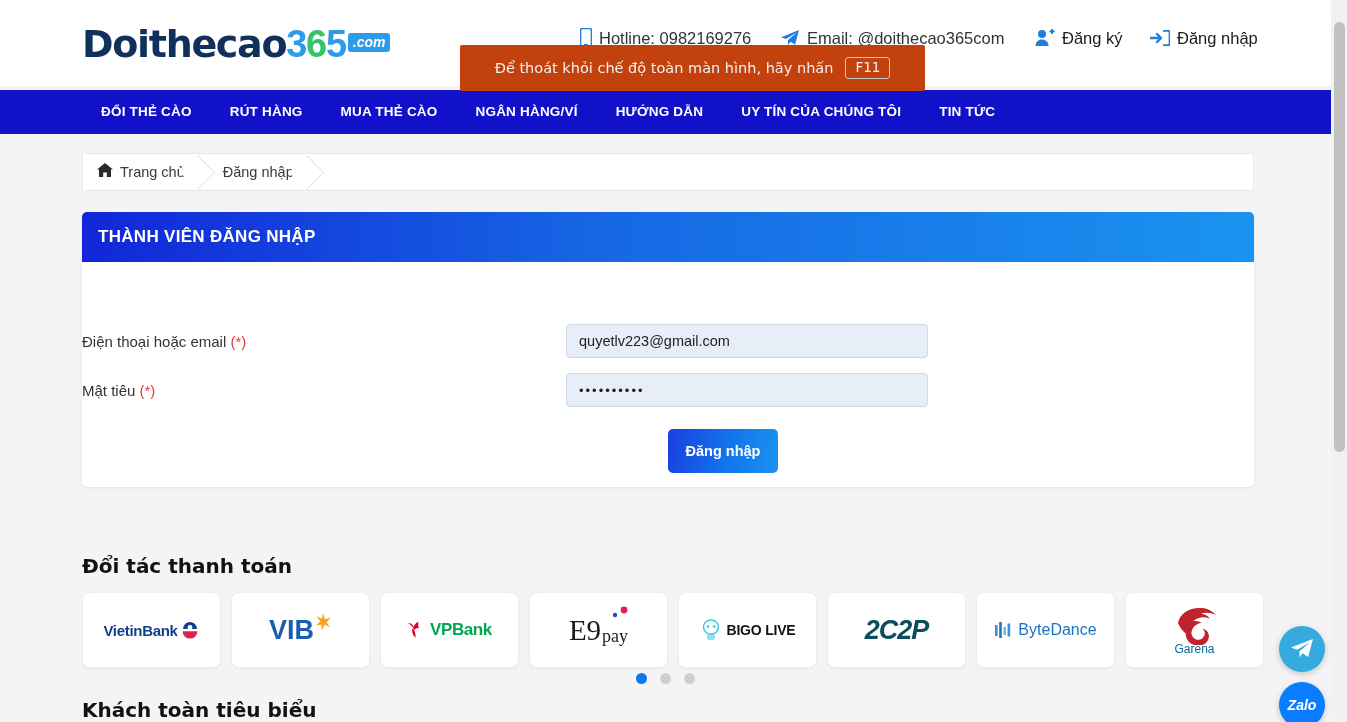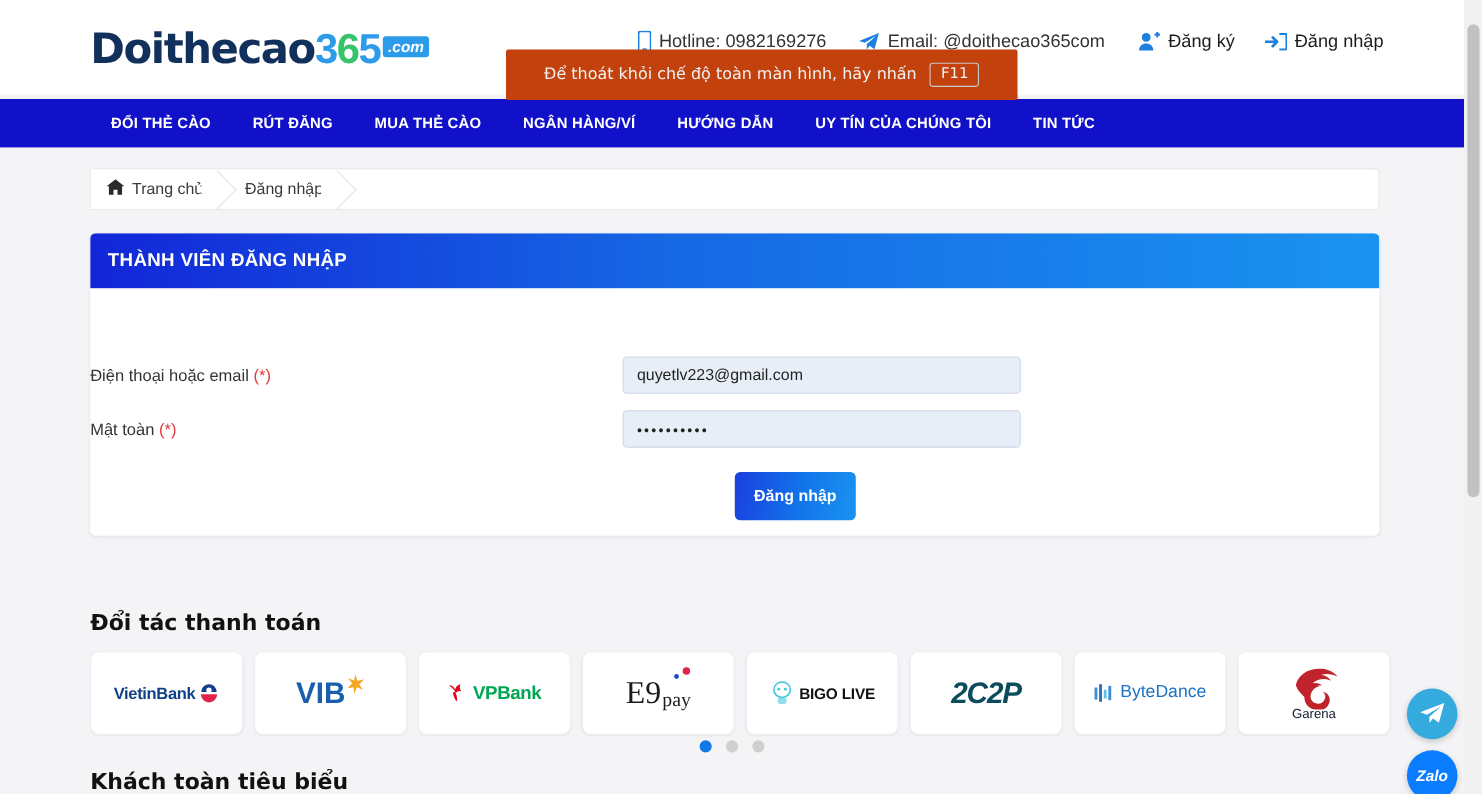--- a/index.html
+++ b/index.html
@@ -239,21 +239,21 @@
   </div>
 
   <div class="fs-toast">
     <span>Để thoát khỏi chế độ toàn màn hình, hãy nhấn</span>
     <span class="fs-key">F11</span>
   </div>
 
   <div class="navbar">
     <div class="nav-inner">
       <div class="nav-item">ĐỔI THẺ CÀO</div>
-      <div class="nav-item">RÚT ĐĂNG</div>
+      <div class="nav-item">RÚT HÀNG</div>
       <div class="nav-item">MUA THẺ CÀO</div>
       <div class="nav-item">NGÂN HÀNG/VÍ</div>
       <div class="nav-item">HƯỚNG DẪN</div>
       <div class="nav-item">UY TÍN CỦA CHÚNG TÔI</div>
       <div class="nav-item">TIN TỨC</div>
     </div>
   </div>
 
   <div class="crumbwrap">
     <div class="crumb c1">
@@ -279,21 +279,21 @@
       <div class="frow row1">
         <div class="flabel">
           <span>Điện thoại hoặc email</span>
           <span class="req">(*)</span>
         </div>
         <input class="finput" type="text" value="quyetlv223@gmail.com" style="">
       </div>
 
       <div class="frow row2">
         <div class="flabel">
-          <span>Mật toàn</span>
+          <span>Mật tiêu</span>
           <span class="req">(*)</span>
         </div>
         <input class="finput pw" type="text" value="••••••••••" style="">
       </div>
 
       <button class="btn-login">Đăng nhập</button>
 
     </div>
   </div>
 
@@ -373,21 +373,21 @@
           <span style="color:#1a73c8;font-size:16px;font-family:'Liberation Sans',sans-serif;">ByteDance</span>
         </span>
       </div>
 
       <div class="logo-card">
         <span style="display:flex;flex-direction:column;align-items:center;gap:1px;">
           <svg width="46" height="40" viewBox="0 0 46 40">
               <path d="M6 18C8 8 18 2 30 3c6 .5 11 3.5 14 7-5-2.5-10-3-15-1.6 4 .6 7 2.4 9 5.4-6-2.6-12-1.6-17 2.4 3.4-.6 6.4 0 8.8 1.8-7.6 0-13.6 4.2-15.6 11C11 26 7.6 22.8 6 18z" fill="#c0232c"></path>
               <path d="M16 22c2.8-3.6 7.4-5 11.6-3.4-4.2 1-7 3.6-8 7.8-0.8 3.6 1 6.8 4.4 8 3.6 1.2 7-0.6 8.4-4 1-2.6 0.2-5-2-6.6 5 0.8 7.6 5.4 6 10.2-1.6 5-7 7.8-12.6 6.4C17 39 13 33.6 14 27.6c0.3-2 0.9-3.8 2-5.6z" fill="#c0232c"></path>
             </svg>
-          <span style="color:#0f172a;font-size:12px;font-family:'Liberation Sans',sans-serif;margin-top:-4px;">Garena</span>
+          <span style="color:#0369a1;font-size:12px;font-family:'Liberation Sans',sans-serif;margin-top:-4px;">Garena</span>
         </span>
       </div>
 
     </div>
 
     <div class="dots">
       <span class="dot on"></span>
       <span class="dot"></span>
       <span class="dot"></span>
     </div>

